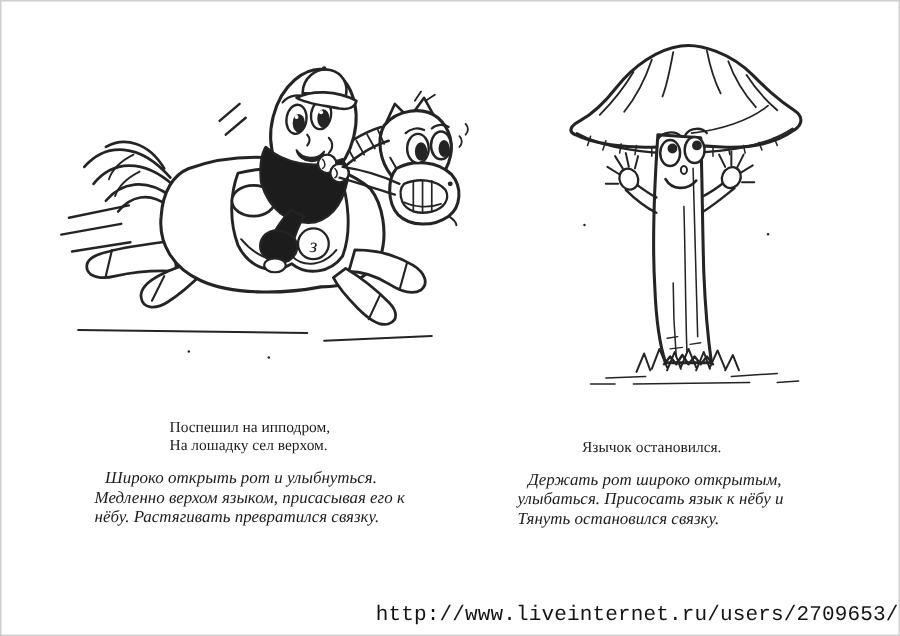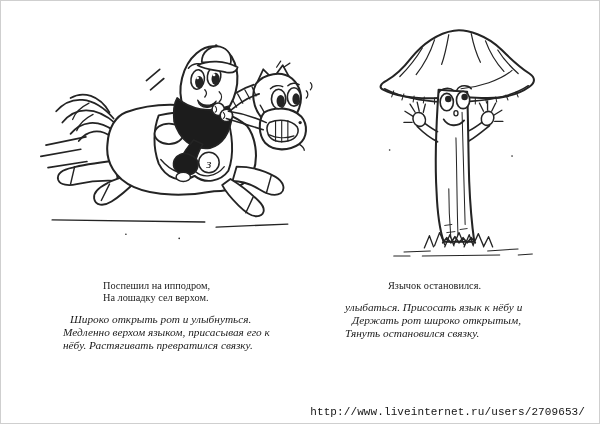--- a/index.html
+++ b/index.html
@@ -8,31 +8,31 @@
     border:1px solid #cfcfcf;box-sizing:border-box;overflow:hidden;
     font-family:"Liberation Serif",serif;color:#1c1c1c;
   }
   .illus{position:absolute;}
   .illus-horse{left:26px;top:16px;width:288px;height:246px;}
   .illus-mushroom{left:356px;top:24px;width:204px;height:251px;}
   .textcol{position:absolute;top:279px;}
   .textcol-left{left:62px;width:262px;}
   .textcol-right{left:344px;width:236px;}
   .verse{font-size:10.3px;line-height:12.2px;}
-  .textcol-left .verse{margin-left:40px;}
+  .textcol-left .verse{margin-left:50px;}
   .textcol-right .verse{margin-left:33px;}
-  .textcol-right .verse .verse-line:first-child{margin-left:10px;}
+  .textcol-right .verse .verse-line:first-child{margin-left:10px;margin-top:13px;}
   .verse-line{white-space:nowrap;}
   .instr{font-style:italic;font-size:11.3px;line-height:12.7px;margin-top:9px;}
   .instr-line{white-space:nowrap;}
   .instr-line.first{text-indent:7px;font-style:italic;}
   .watermark{
-    position:absolute;right:14px;bottom:5px;
+    position:absolute;right:0;bottom:5px;
     font-family:"Liberation Mono","DejaVu Sans Mono",monospace;
-    font-size:11px;color:#141414;letter-spacing:0.1px;white-space:nowrap;padding-left:16px;
+    font-size:14px;color:#141414;letter-spacing:0.1px;white-space:nowrap;padding-left:16px;
   }
 </style>
 </head>
 <body>
 
 <div class="page">
 
   <svg class="illus illus-horse" viewBox="0 0 280 240" xmlns="http://www.w3.org/2000/svg">
     <g stroke="#242424" stroke-linecap="round" stroke-linejoin="round" fill="none">
 
@@ -191,21 +191,21 @@
       <div class="instr-line">Медленно верхом языком, присасывая его к</div>
       <div class="instr-line">нёбу. Растягивать превратился связку.</div>
     </div>
   </div>
 
   <div class="textcol textcol-right">
     <div class="verse">
       <div class="verse-line">Язычок остановился.</div>
     </div>
     <div class="instr">
+      <div class="instr-line first">Держать рот широко открытым,</div>
       <div class="instr-line">улыбаться. Присосать язык к нёбу и</div>
-      <div class="instr-line first">Держать рот широко открытым,</div>
       <div class="instr-line">Тянуть остановился связку.</div>
     </div>
   </div>
 
   <div class="watermark">http://www.liveinternet.ru/users/2709653/</div>
 
 </div>
 
 </body></html>

